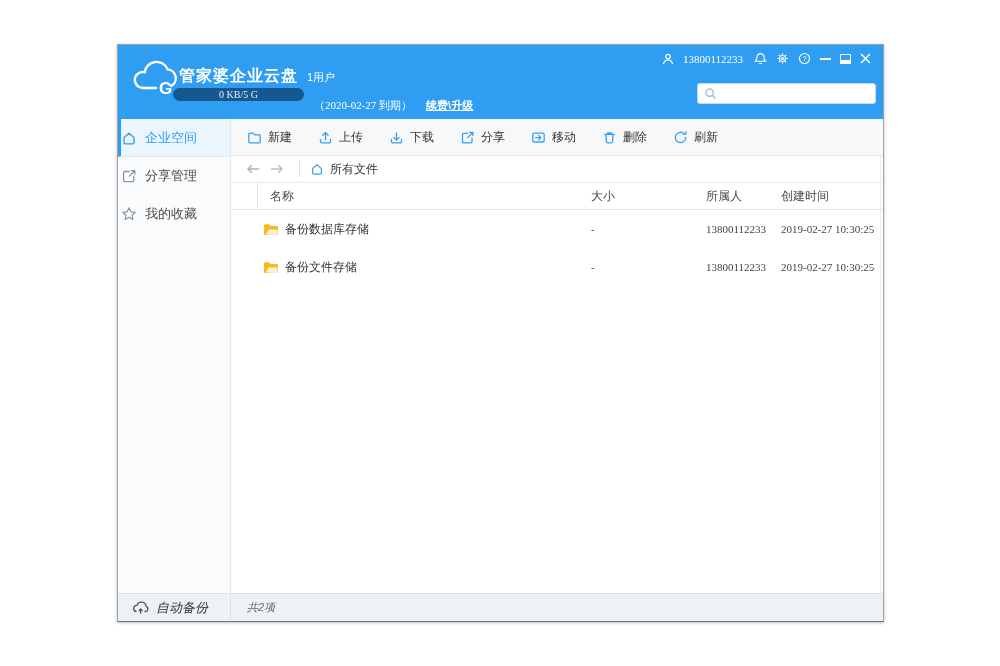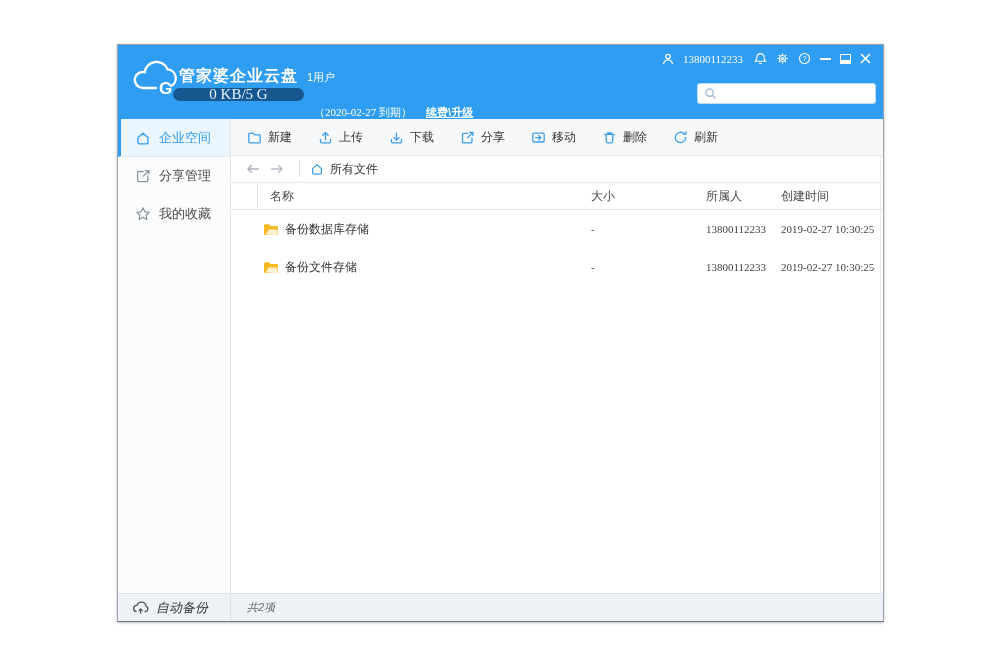--- a/index.html
+++ b/index.html
@@ -12,41 +12,41 @@
     box-shadow:0 1px 3px rgba(0,0,0,.25); display:flex; flex-direction:column; }
 
   
   .titlebar { position:relative; height:74px; background:#2f9df2; flex:none; color:#fff; }
   .logo { position:absolute; left:13px; top:15px; }
   .title-row { position:absolute; left:61px; top:21px; white-space:nowrap; }
   .app-title { font-size:16px; letter-spacing:1px; font-weight:bold; }
   .user-count { font-size:11px; margin-left:9px; }
   .pill { position:absolute; left:55px; top:43px; width:131px; height:13px;
     background:#15578e; border-radius:7px; text-align:center; line-height:13px;
-    font-size:15px; color:#e8f2fb; }
-  .expiry-row { position:absolute; left:196px; top:60px; font-size:11px; white-space:nowrap; }
+    font-size:10px; color:#e8f2fb; }
+  .expiry-row { position:absolute; left:196px; top:53px; font-size:11px; white-space:nowrap; }
   .renew { margin-left:14px; font-weight:bold; text-decoration:underline; color:#fff; cursor:pointer; }
   .num { font-family:"Liberation Serif","DejaVu Serif",serif; }
 
   .topright { position:absolute; right:12px; top:7px; display:flex; align-items:center; gap:9px; }
   .account { font-size:11px; margin-right:2px; }
   .tbtn { display:flex; align-items:center; justify-content:center; cursor:pointer; }
   .min-glyph { width:11px; height:2px; background:#fff; }
   .max-glyph { width:11px; height:10px; border:1.6px solid #fff; box-shadow:inset 0 -3px 0 #fff; }
 
   .searchbox { position:absolute; right:7px; top:38px; width:179px; height:21px;
     background:#fff; border:1px solid #bedcf5; border-radius:3px;
     display:flex; align-items:center; padding:0 6px; gap:5px; }
   .searchbox input { border:none; outline:none; background:transparent; flex:1;
     font-size:11px; color:#333; font-family:inherit; }
 
   
   .bodyrow { flex:1; display:flex; min-height:0; }
   .sidebar { width:113px; flex:none; background:#fbfcfd; border-right:1px solid #e4e8ec; }
-  .side-item { height:38px; display:flex; align-items:center; gap:8px; padding-left:14px;
+  .side-item { height:38px; display:flex; align-items:center; gap:8px; 
     font-size:13px; color:#4a4a4a; border-left:3px solid transparent; cursor:pointer; }
   .side-item.active { background:#eaf5fe; border-left-color:#2e9cf1; color:#2e9cf1;
     border-bottom:1px solid #e2e8ee; }
 
   .main { flex:1; display:flex; flex-direction:column; min-width:0; position:relative; }
   .main-vline { position:absolute; right:2px; top:37px; bottom:0; width:1px; background:#eaeaea; }
 
   .toolbar { height:37px; flex:none; background:#f6f8fa; border-bottom:1px solid #e4e7ea;
     display:flex; align-items:center; padding-left:16px; gap:26px; }
   .tool-btn { display:flex; align-items:center; gap:6px; font-size:12px; color:#333; cursor:pointer; }

